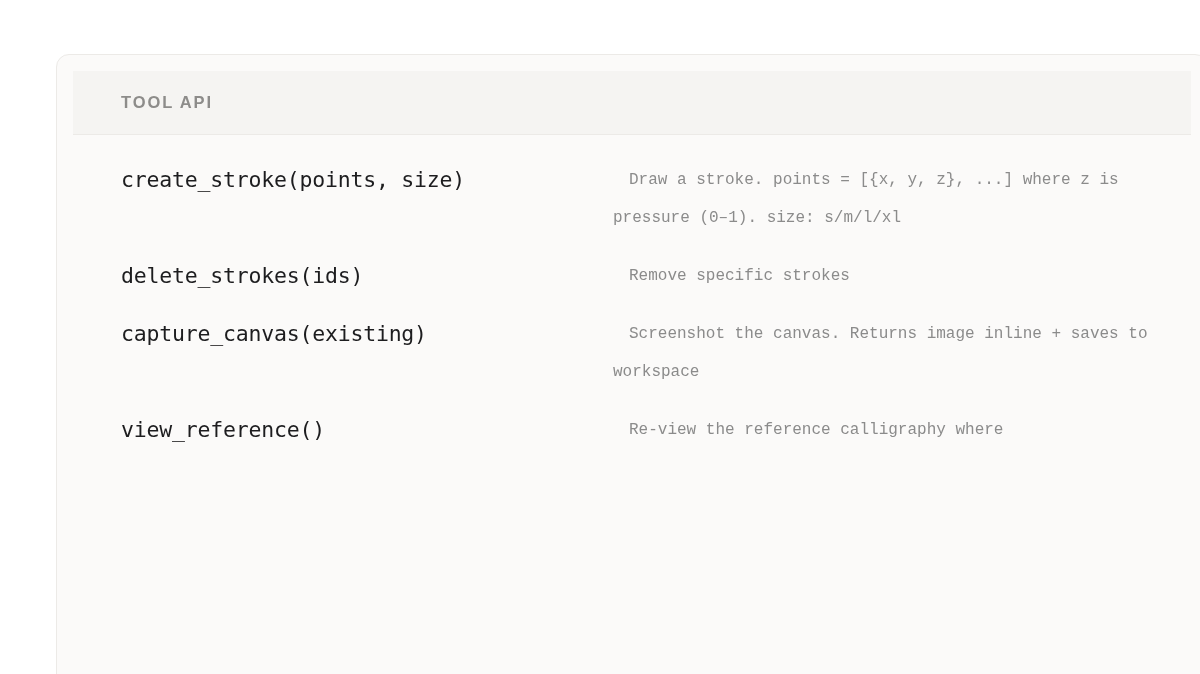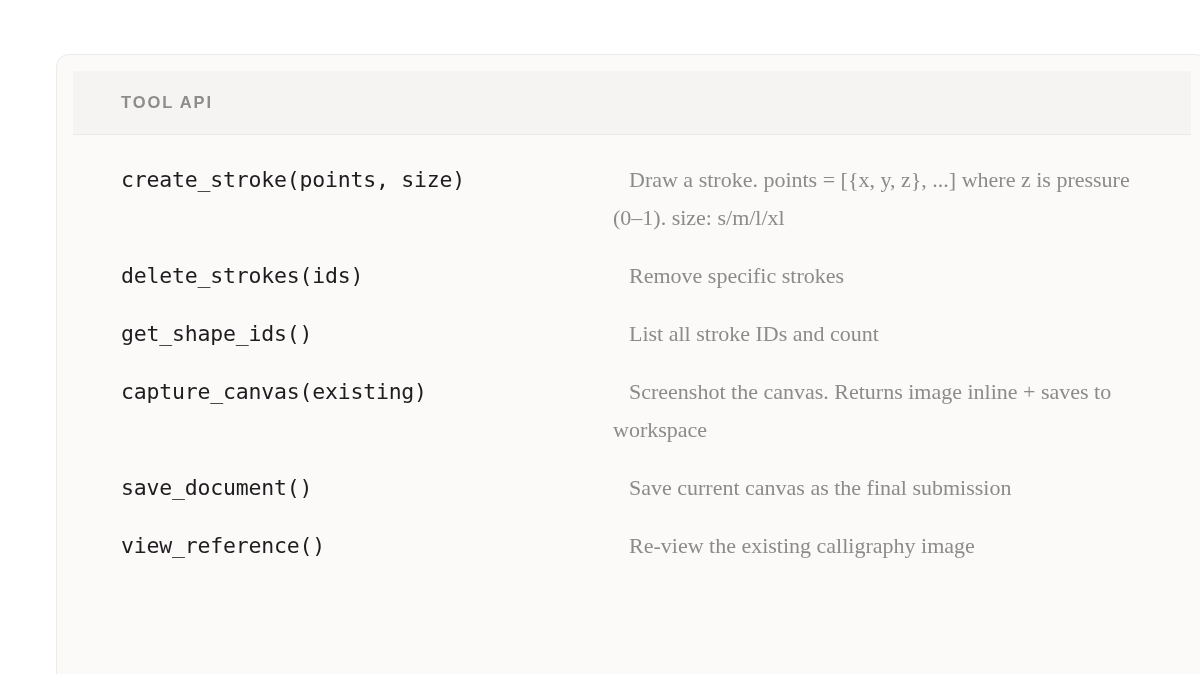--- a/index.html
+++ b/index.html
@@ -85,22 +85,22 @@
     color: #1d1d1f;
     white-space: nowrap;
     letter-spacing: -0.2px;
   }
 
   td.desc-cell {
     width: auto;
   }
 
   .fn-desc {
-    font-family: Liberation Serif, serif;
-    font-size: 22px;
+    font-family: Liberation Mono, monospace;
+    font-size: 16px;
     line-height: 38px;
     color: #8b8b8b;
     max-width: 600px;
   }
 </style>
 </head>
 <body>
 
 <div class="page">
   <div class="card">
@@ -121,50 +121,34 @@
             </td>
           </tr>
           <tr class="api-row">
             <td class="fn-cell">
               <span class="fn-sig">delete_strokes(ids)</span>
             </td>
             <td class="desc-cell">
               <span class="fn-desc">Remove specific strokes</span>
             </td>
           </tr>
-          <tr class="api-row">
-            <td class="fn-cell">
-              <span class="fn-sig">get_shape_ids()</span>
-            </td>
-            <td class="desc-cell">
-              <span class="fn-desc">List all stroke IDs and count</span>
-            </td>
-          </tr>
           <tr class="api-row multiline">
             <td class="fn-cell">
               <span class="fn-sig">capture_canvas(existing)</span>
             </td>
             <td class="desc-cell">
               <span class="fn-desc">Screenshot the canvas. Returns image inline + saves to workspace</span>
             </td>
           </tr>
           <tr class="api-row">
             <td class="fn-cell">
-              <span class="fn-sig">save_document()</span>
-            </td>
-            <td class="desc-cell">
-              <span class="fn-desc">Save current canvas as the final submission</span>
-            </td>
-          </tr>
-          <tr class="api-row">
-            <td class="fn-cell">
               <span class="fn-sig">view_reference()</span>
             </td>
             <td class="desc-cell">
-              <span class="fn-desc">Re-view the existing calligraphy image</span>
+              <span class="fn-desc">Re-view the reference calligraphy where</span>
             </td>
           </tr>
         </tbody>
       </table>
     </div>
 
   </div>
 </div>
 
 </body></html>

